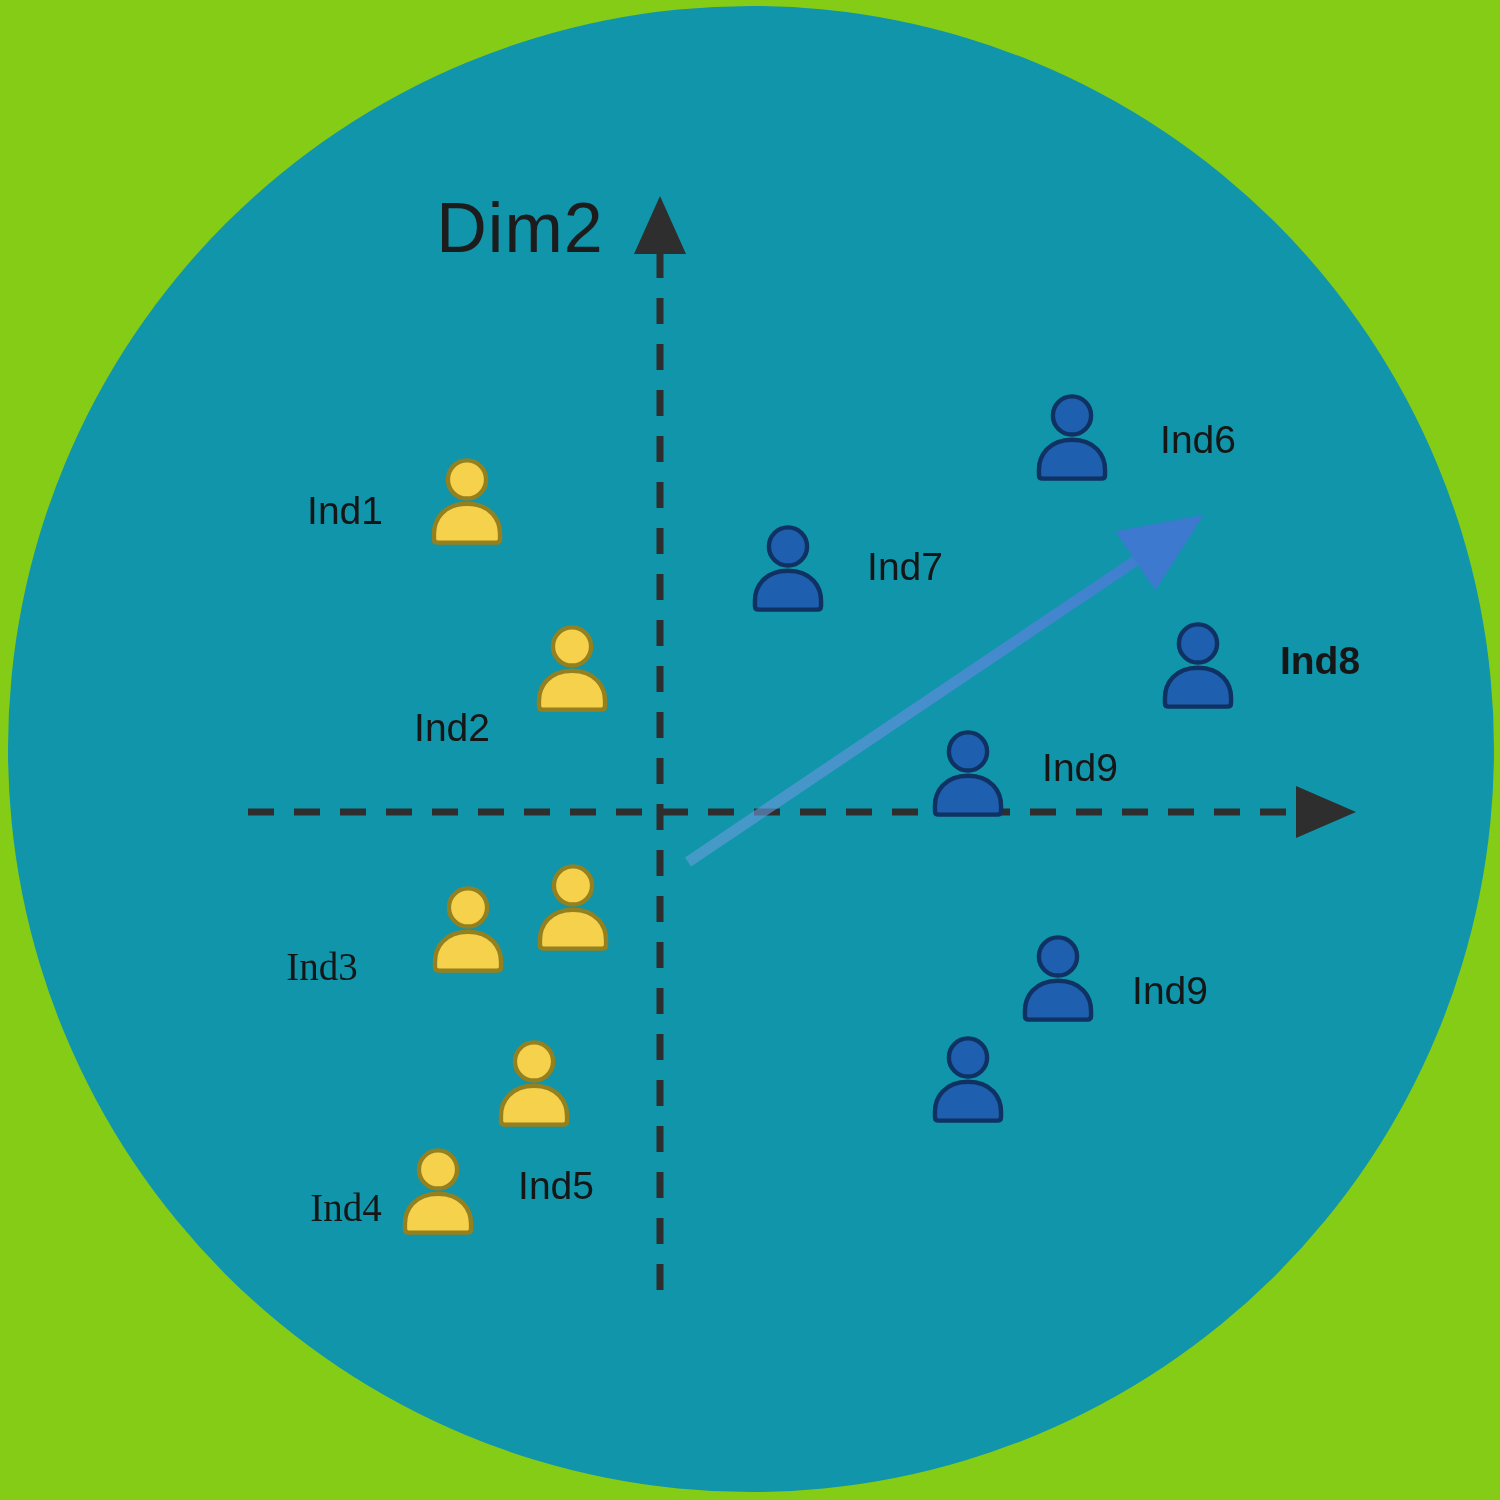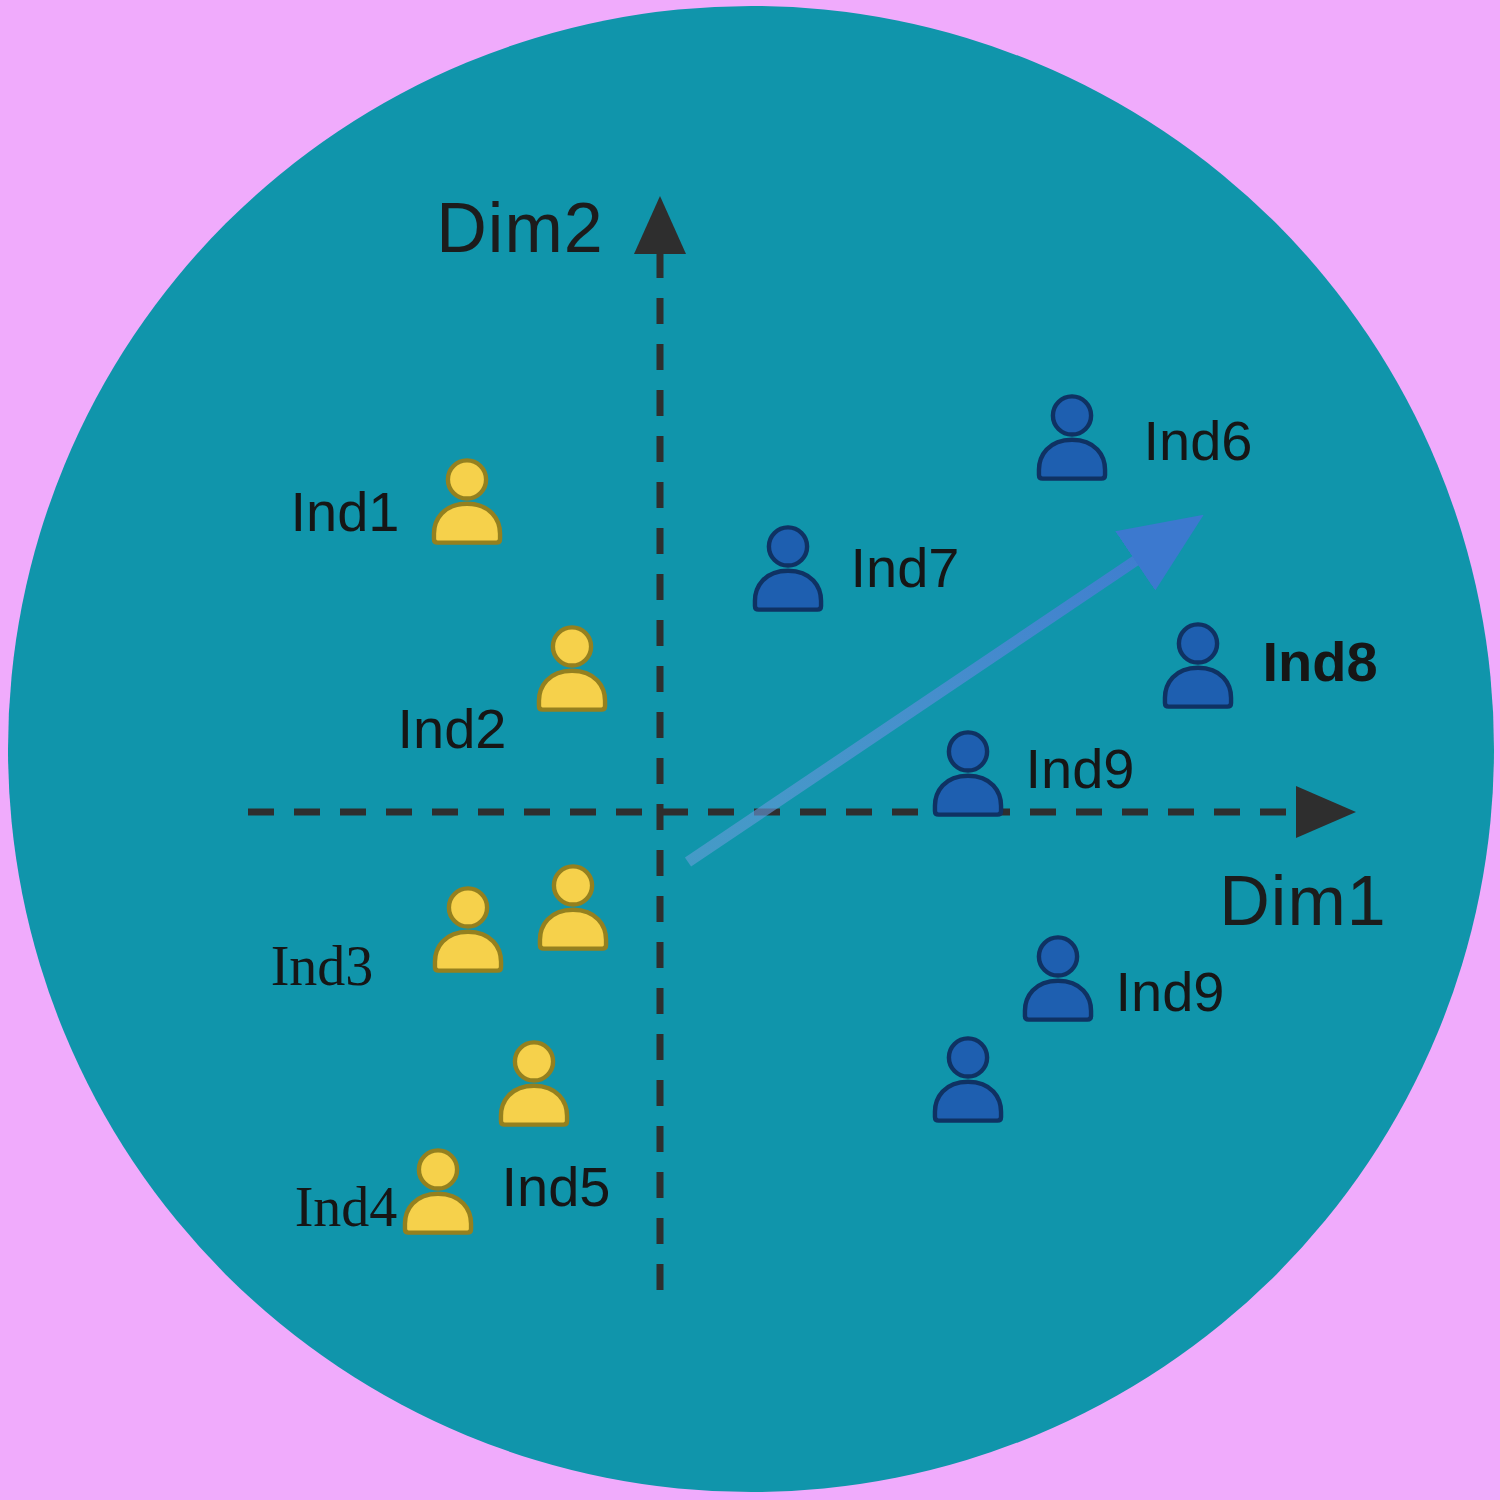--- a/index.html
+++ b/index.html
@@ -6,21 +6,21 @@
     margin: 0;
     padding: 0;
     background: #ffffff;
     font-family: "Liberation Sans", sans-serif;
   }
   .canvas {
     position: relative;
     width: 1500px;
     height: 1500px;
     overflow: hidden;
-    background: #f0abfc;
+    background: #84cc16;
   }
   .bg-circle {
     position: absolute;
     left: 8px;
     top: 6px;
     width: 1486px;
     height: 1486px;
     border-radius: 50%;
     background: radial-gradient(circle at 50% 50%,
       var(--background, #1095ab) 0%,
@@ -44,21 +44,21 @@
   }
   #people-layer {
     position: absolute;
     left: 0; top: 0;
     width: 1500px;
     height: 1500px;
   }
   .person-label {
     position: absolute;
     transform: translate(-50%, -50%);
-    font-size: 56px;
+    font-size: 39px;
     color: #161616;
     white-space: nowrap;
   }
   .person-icon {
     position: absolute;
     width: 94px;
     height: 94px;
     transform: translate(-50%, -50%);
   }
 </style>
@@ -84,21 +84,20 @@
     <polygon points="660,196 634,254 686,254" fill="#2e2e2e"></polygon>
 
     <line x1="248" y1="812" x2="1298" y2="812" stroke="#2e2e2e" stroke-width="7" stroke-dasharray="26 20"></line>
     <polygon points="1356,812 1296,786 1296,838" fill="#2e2e2e"></polygon>
 
     <line x1="688" y1="862" x2="1190" y2="524" stroke="url(#bluegrad)" stroke-width="11" marker-end="url(#bluehead)"></line>
   </svg>
 
   <div class="axis-label" style="left:520px; top:228px;">Dim2</div>
 
-  <div class="axis-label" style="left:1303px; top:901px;">Dim1</div>
 
   <div id="people-layer">
       <div class="person-label" style="left: 345px; top: 511px;">Ind1</div>
       <div class="person-icon" style="left: 467px; top: 500px;"><svg viewBox="0 0 64 64" width="100%" height="100%">
           <circle cx="32" cy="18" r="13" fill="#f6d14b" stroke="#94801f" stroke-width="3"></circle>
           <path d="M32,34.5 C16,34.5 9.5,45.5 9.5,55 L9.5,58.5 Q9.5,61 12,61 L52,61 Q54.5,61 54.5,58.5 L54.5,55 C54.5,45.5 48,34.5 32,34.5 Z" fill="#f6d14b" stroke="#94801f" stroke-width="3"></path>
         </svg></div>
       <div class="person-label" style="left: 452px; top: 728px;">Ind2</div>
       <div class="person-icon" style="left: 572px; top: 667px;"><svg viewBox="0 0 64 64" width="100%" height="100%">
           <circle cx="32" cy="18" r="13" fill="#f6d14b" stroke="#94801f" stroke-width="3"></circle>

